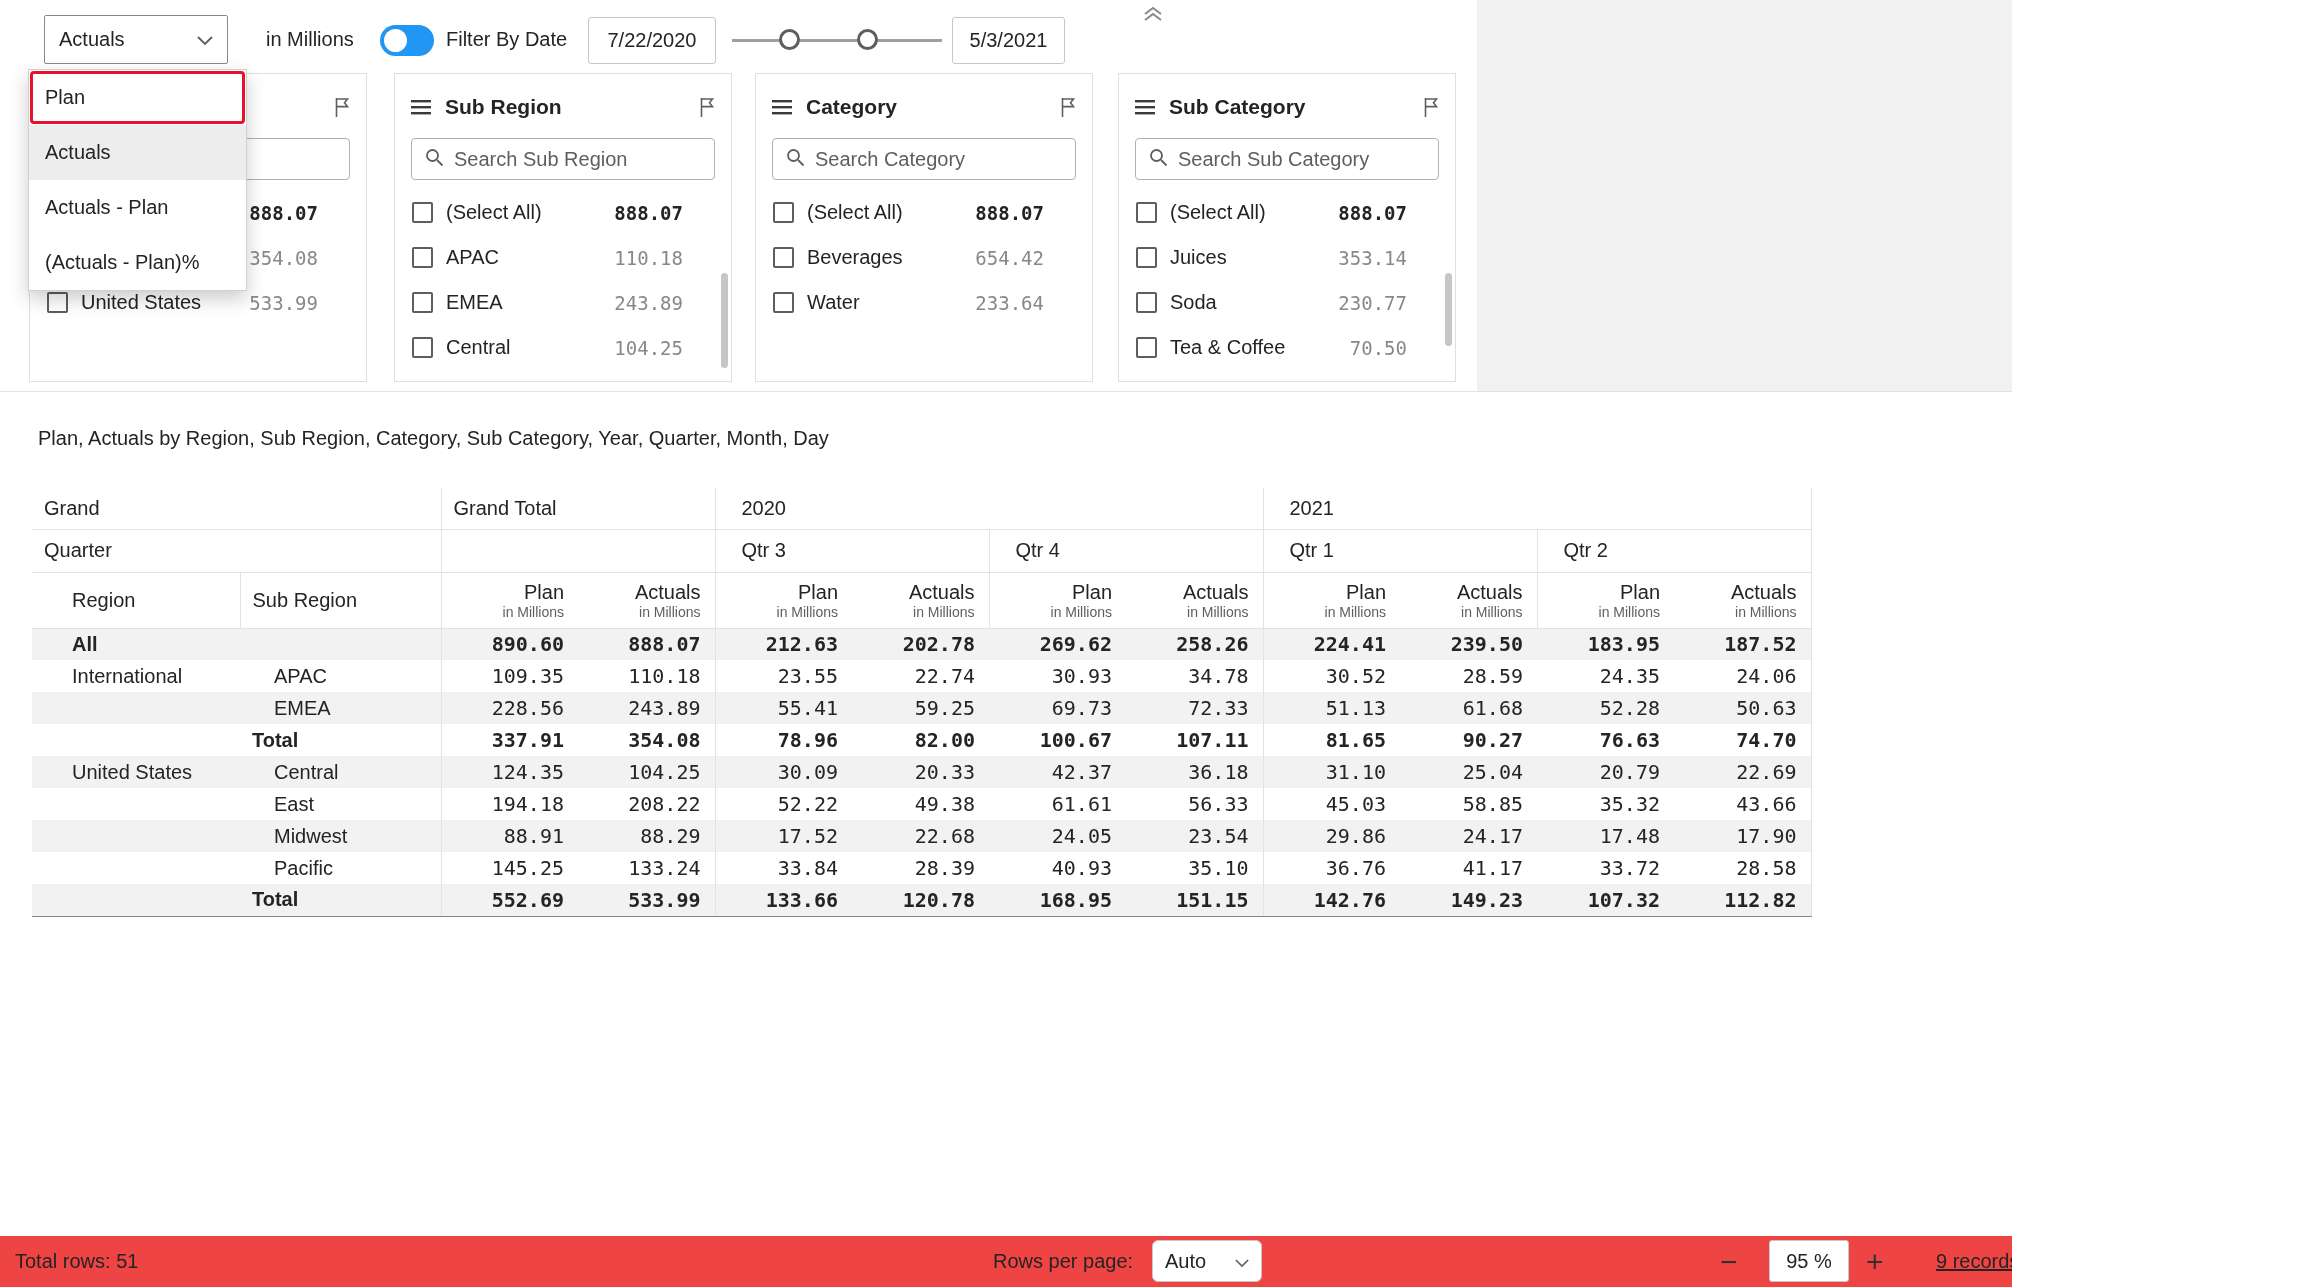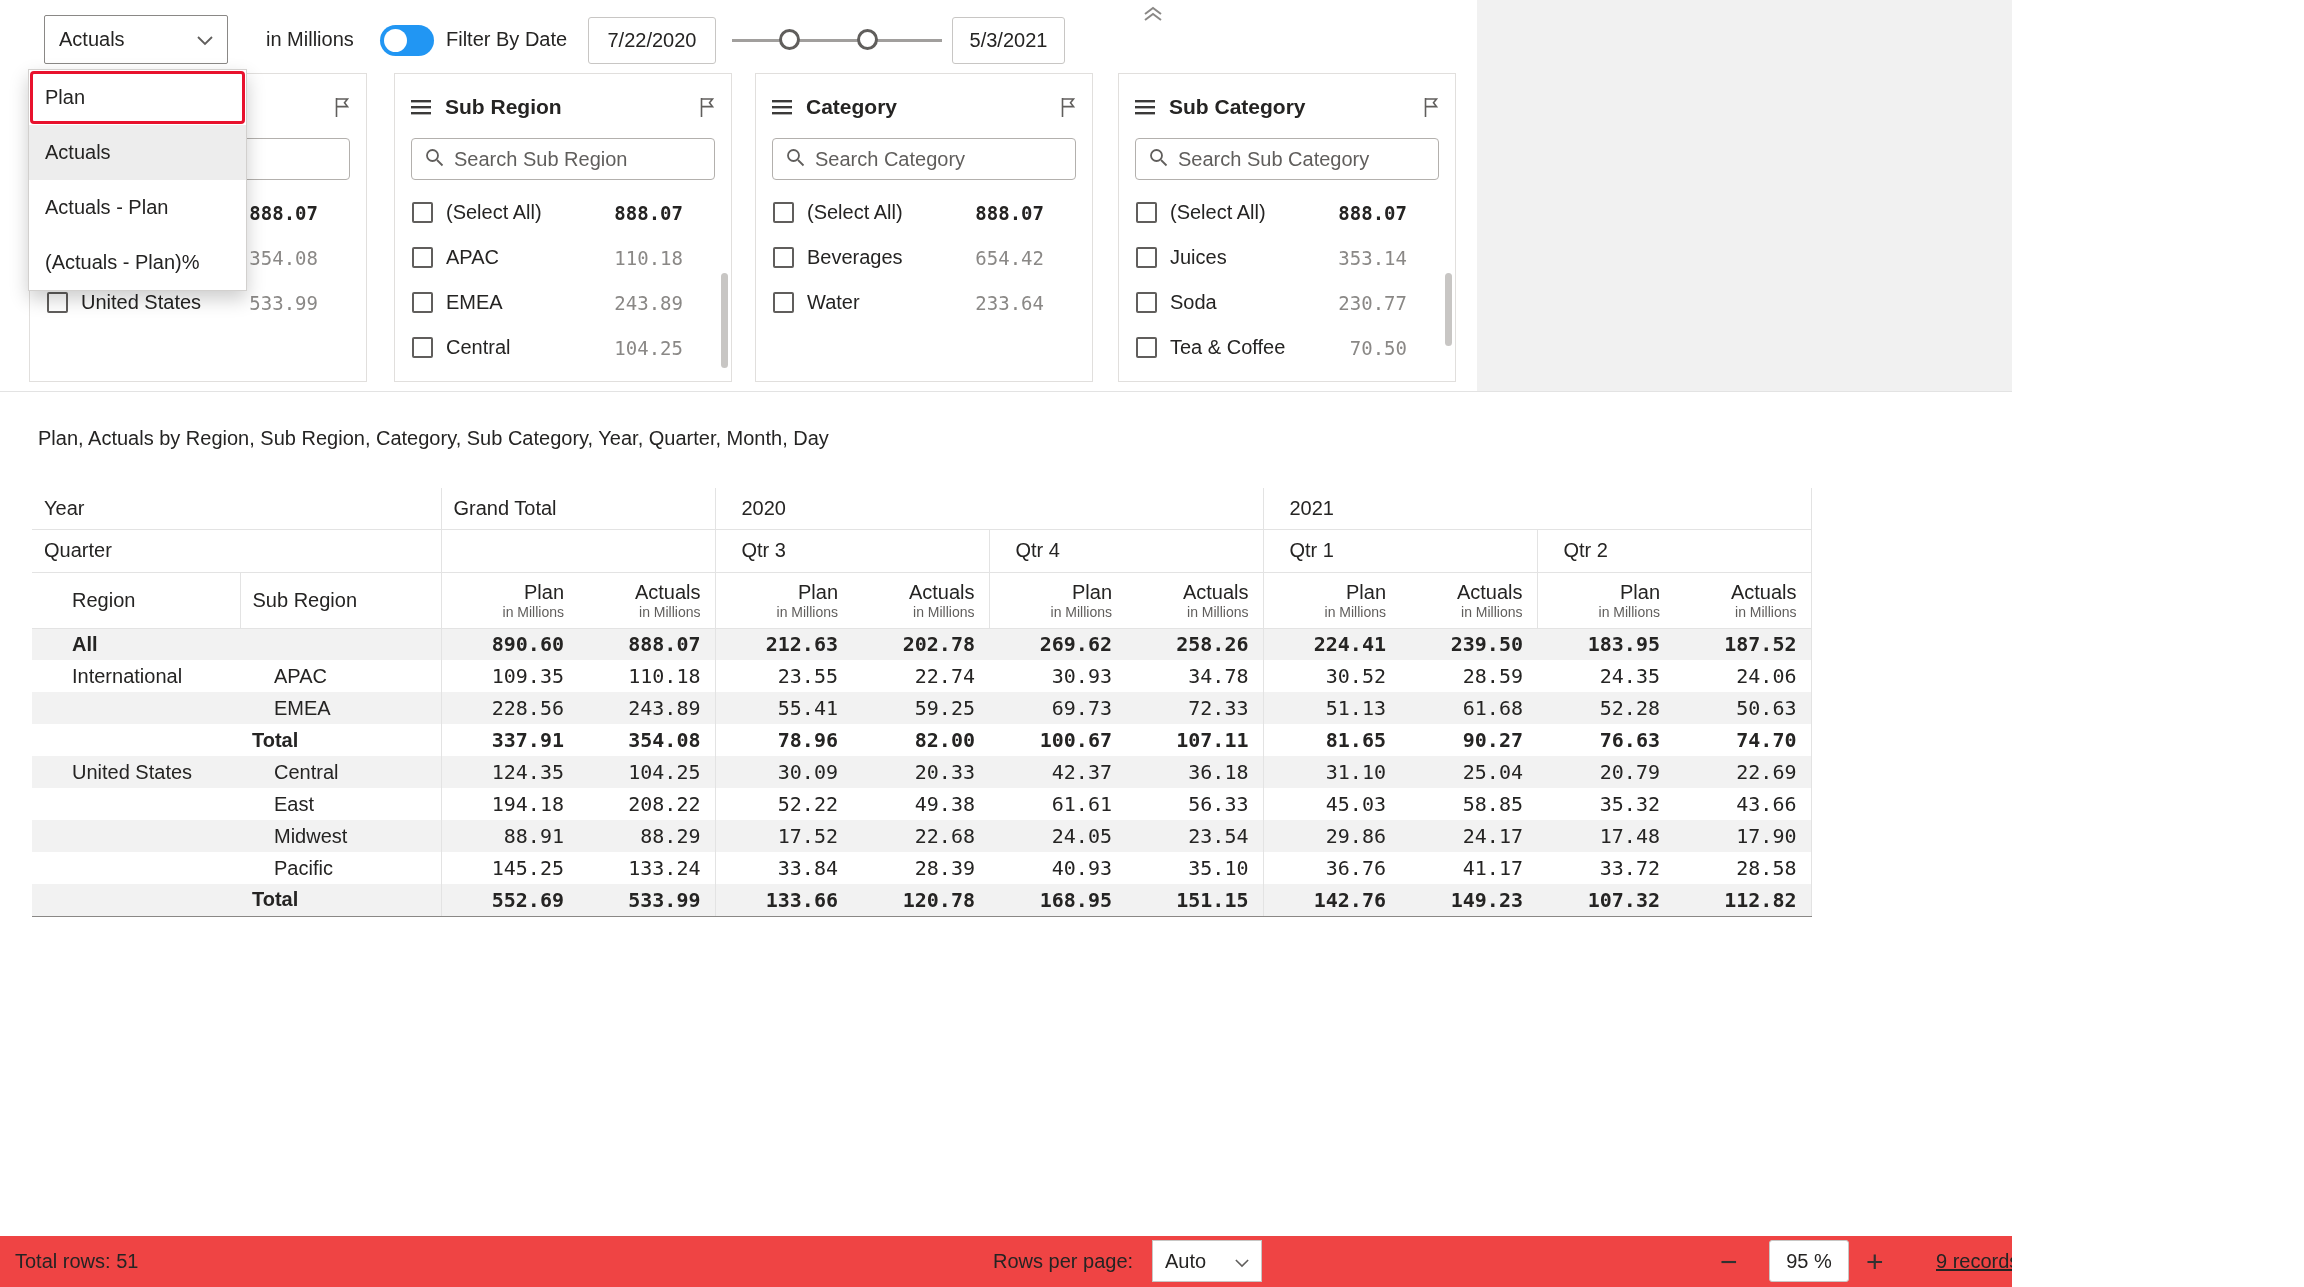--- a/index.html
+++ b/index.html
@@ -78,21 +78,21 @@
 .region-cell{padding-left:40px;text-align:left;}
 .sub-cell{padding-left:34px;text-align:left;}
 .sub-cell.total{padding-left:12px;}
 .num{font-family:"DejaVu Sans Mono",monospace;text-align:right;padding-right:14px;}
 
 
 .footer{position:absolute;left:0;top:1236px;width:2304px;height:51px;font-size:20px;background:#ef4444;}
 .f-item{position:absolute;height:51px;display:flex;align-items:center;}
 .f-total{left:15px;}
 .f-rpp-label{left:993px;}
-.f-rpp{position:absolute;left:1152px;top:4px;width:110px;height:42px;border:1px solid #c8c6c4;border-radius:0;background:#fff;display:flex;align-items:center;justify-content:space-between;padding:0 12px;cursor:pointer;}
+.f-rpp{position:absolute;left:1152px;top:4px;width:110px;height:42px;border:1px solid #c8c6c4;border-radius:6px;background:#fff;display:flex;align-items:center;justify-content:space-between;padding:0 12px;cursor:pointer;}
 .f-minus{left:1720px;font-size:30px;color:#323130;cursor:pointer;}
 .f-zoom{position:absolute;left:1769px;top:4px;width:80px;height:42px;border:1px solid #c8c6c4;border-radius:3px;background:#fff;display:flex;align-items:center;justify-content:center;cursor:pointer;}
 .f-plus{left:1866px;font-size:30px;color:#323130;cursor:pointer;}
 .f-records{left:1936px;text-decoration:underline;}
 .f-pager{left:2040px;display:flex;align-items:center;gap:4px;}
 .pg-btn{display:flex;align-items:center;justify-content:center;width:26px;height:30px;cursor:pointer;}
 .f-page-label{padding:0 4px;white-space:nowrap;}
 .f-logo{position:absolute;left:2266px;top:7px;}
 </style>
 </head>
@@ -370,21 +370,21 @@
           <col style="width:137px">
           <col style="width:137px">
           <col style="width:137px">
           <col style="width:137px">
           <col style="width:137px">
           <col style="width:137px">
           <col style="width:137px">
         </colgroup>
         <thead>
           <tr class="h1">
-            <th colspan="2" class="yq">Year</th>
+            <th colspan="2" class="yq">Grand</th>
             <th colspan="2" class="b-l gt">Grand Total</th>
             <th colspan="4" class="b-l yr">2020</th>
             <th colspan="4" class="b-l b-r yr">2021</th>
           </tr>
           <tr class="h2">
             <th colspan="2" class="yq">Quarter</th>
             <th colspan="2" class="b-l"></th>
             <th colspan="2" class="b-l yr">Qtr 3</th>
             <th colspan="2" class="b-l yr">Qtr 4</th>
             <th colspan="2" class="b-l yr">Qtr 1</th>

